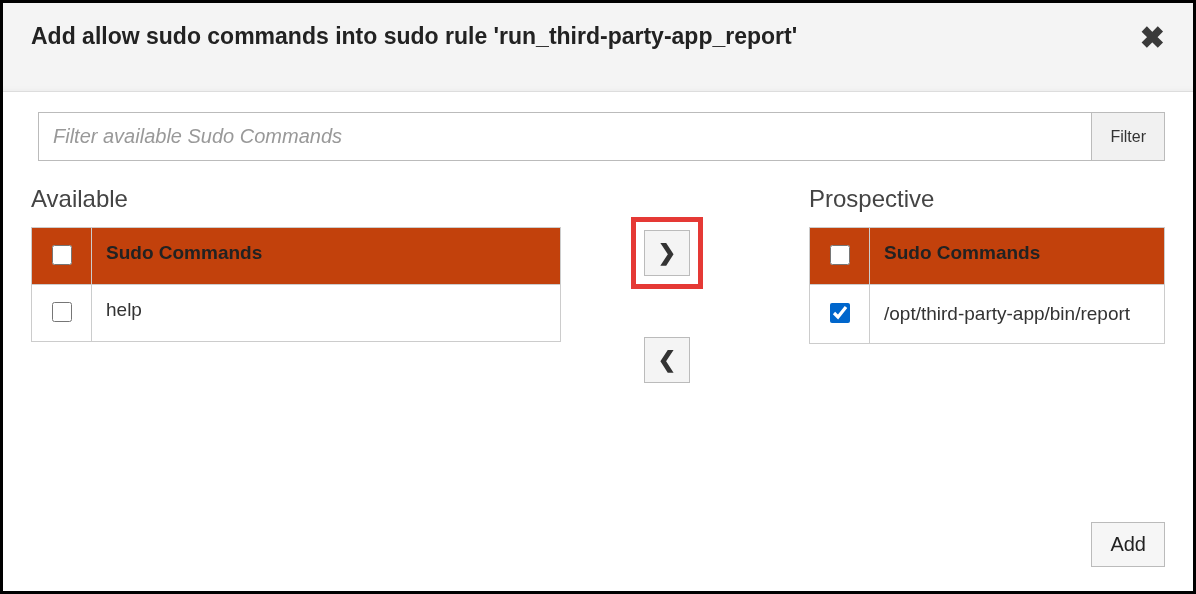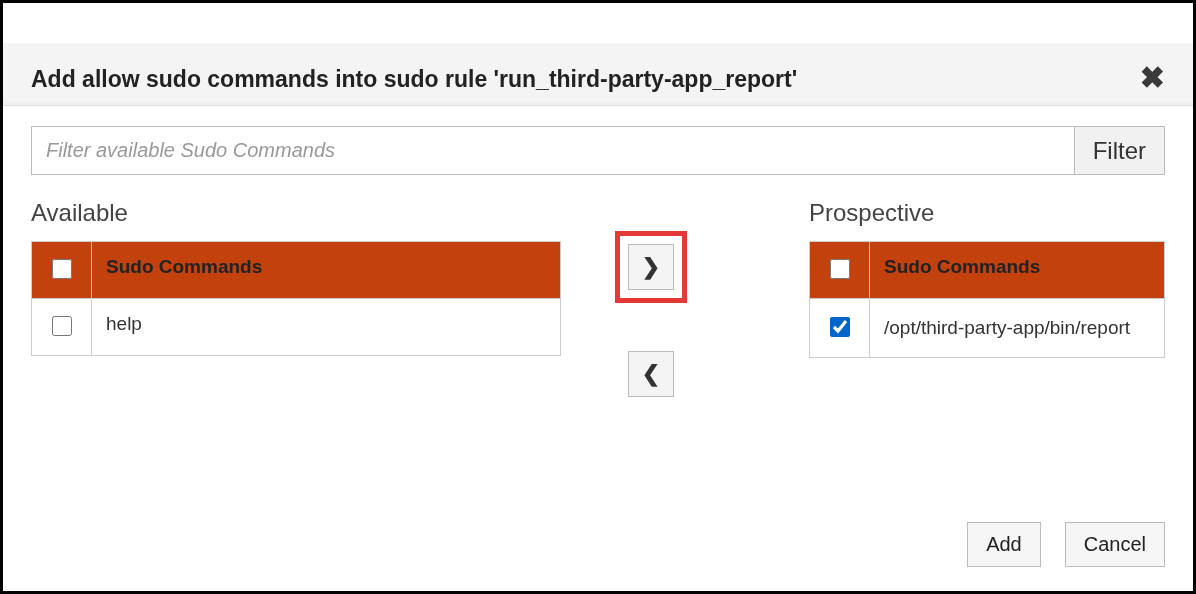--- a/index.html
+++ b/index.html
@@ -8,46 +8,46 @@
     font-family: "Helvetica Neue", Helvetica, Arial, sans-serif;
     font-size: 16px;
     color: #333;
     background: #fff;
   }
   .outer { border: 3px solid #000; width: 1196px; height: 594px; position: relative; }
   .dialog { position: absolute; inset: 0; display: flex; flex-direction: column; }
   .header {
     background: #f4f4f4;
     border-bottom: 1px solid #ddd;
-    padding: 20px 28px 12px 28px;
-    display: flex; align-items: flex-end;
+    padding: 20px 28px 38px 28px;
+    display: flex; align-items: flex-start;
     box-shadow: inset 0 -6px 6px -6px rgba(0,0,0,0.05);
-    margin-top: 40px;
   }
   .header-title { font-size: 23px; font-weight: 700; color: #222; flex: 1; }
   .close-x { font-size: 30px; font-weight: 900; color: #3a3a3a; cursor: pointer; user-select: none; line-height: 1; }
   .body { padding: 20px 28px 0 28px; flex: 1; position: relative; }
   .filter-row { display: flex; margin-bottom: 24px; }
   .filter-input {
     flex: 1;
     border: 1px solid #bbb;
     padding: 12px 14px;
     font-size: 20px;
     font-style: italic;
     color: #999;
     outline: none;
+    margin-left: 7px;
   }
   .filter-input::placeholder { color: #999; font-style: italic; }
   .filter-btn {
     border: 1px solid #bbb; border-left: none;
     background: #f1f1f1; padding: 0 18px;
-    font-size: 24px; color: #333;
+    font-size: 16px; color: #333;
     cursor: pointer;
   }
-  .two-col { display: flex; gap: 0; align-items: flex-start; }
+  .two-col { display: flex; gap: 16px; align-items: flex-start; }
   .col { }
   .col.left { width: 530px; }
   .col.middle { width: 180px; padding-top: 32px; display: flex; flex-direction: column; align-items: center; gap: 42px; }
   .col.right { width: 356px; margin-left: auto; }
   .col-title { font-size: 24px; color: #444; margin-bottom: 14px; font-weight: 400; }
   table.list { width: 100%; border-collapse: collapse; }
   table.list th, table.list td { border: 1px solid #ccc; padding: 14px 14px; text-align: left; vertical-align: top; }
   table.list th { background: #c2410c; font-weight: 700; font-size: 19px; color: #222; }
   table.list th.cb, table.list td.cb { width: 60px; text-align: center; vertical-align: middle; }
   table.list td { font-size: 19px; color: #333; }
@@ -146,19 +146,18 @@
                 <td class="wrapcell">/opt/third-party-app/bin/report</td>
               </tr>
             </tbody>
           </table>
         </div>
 
       </div>
 
       <div class="footer">
         <button>Add</button>
-        <button>Cancel</button>
       </div>
 
     </div>
 
   </div>
 </div>
 
 </body></html>

